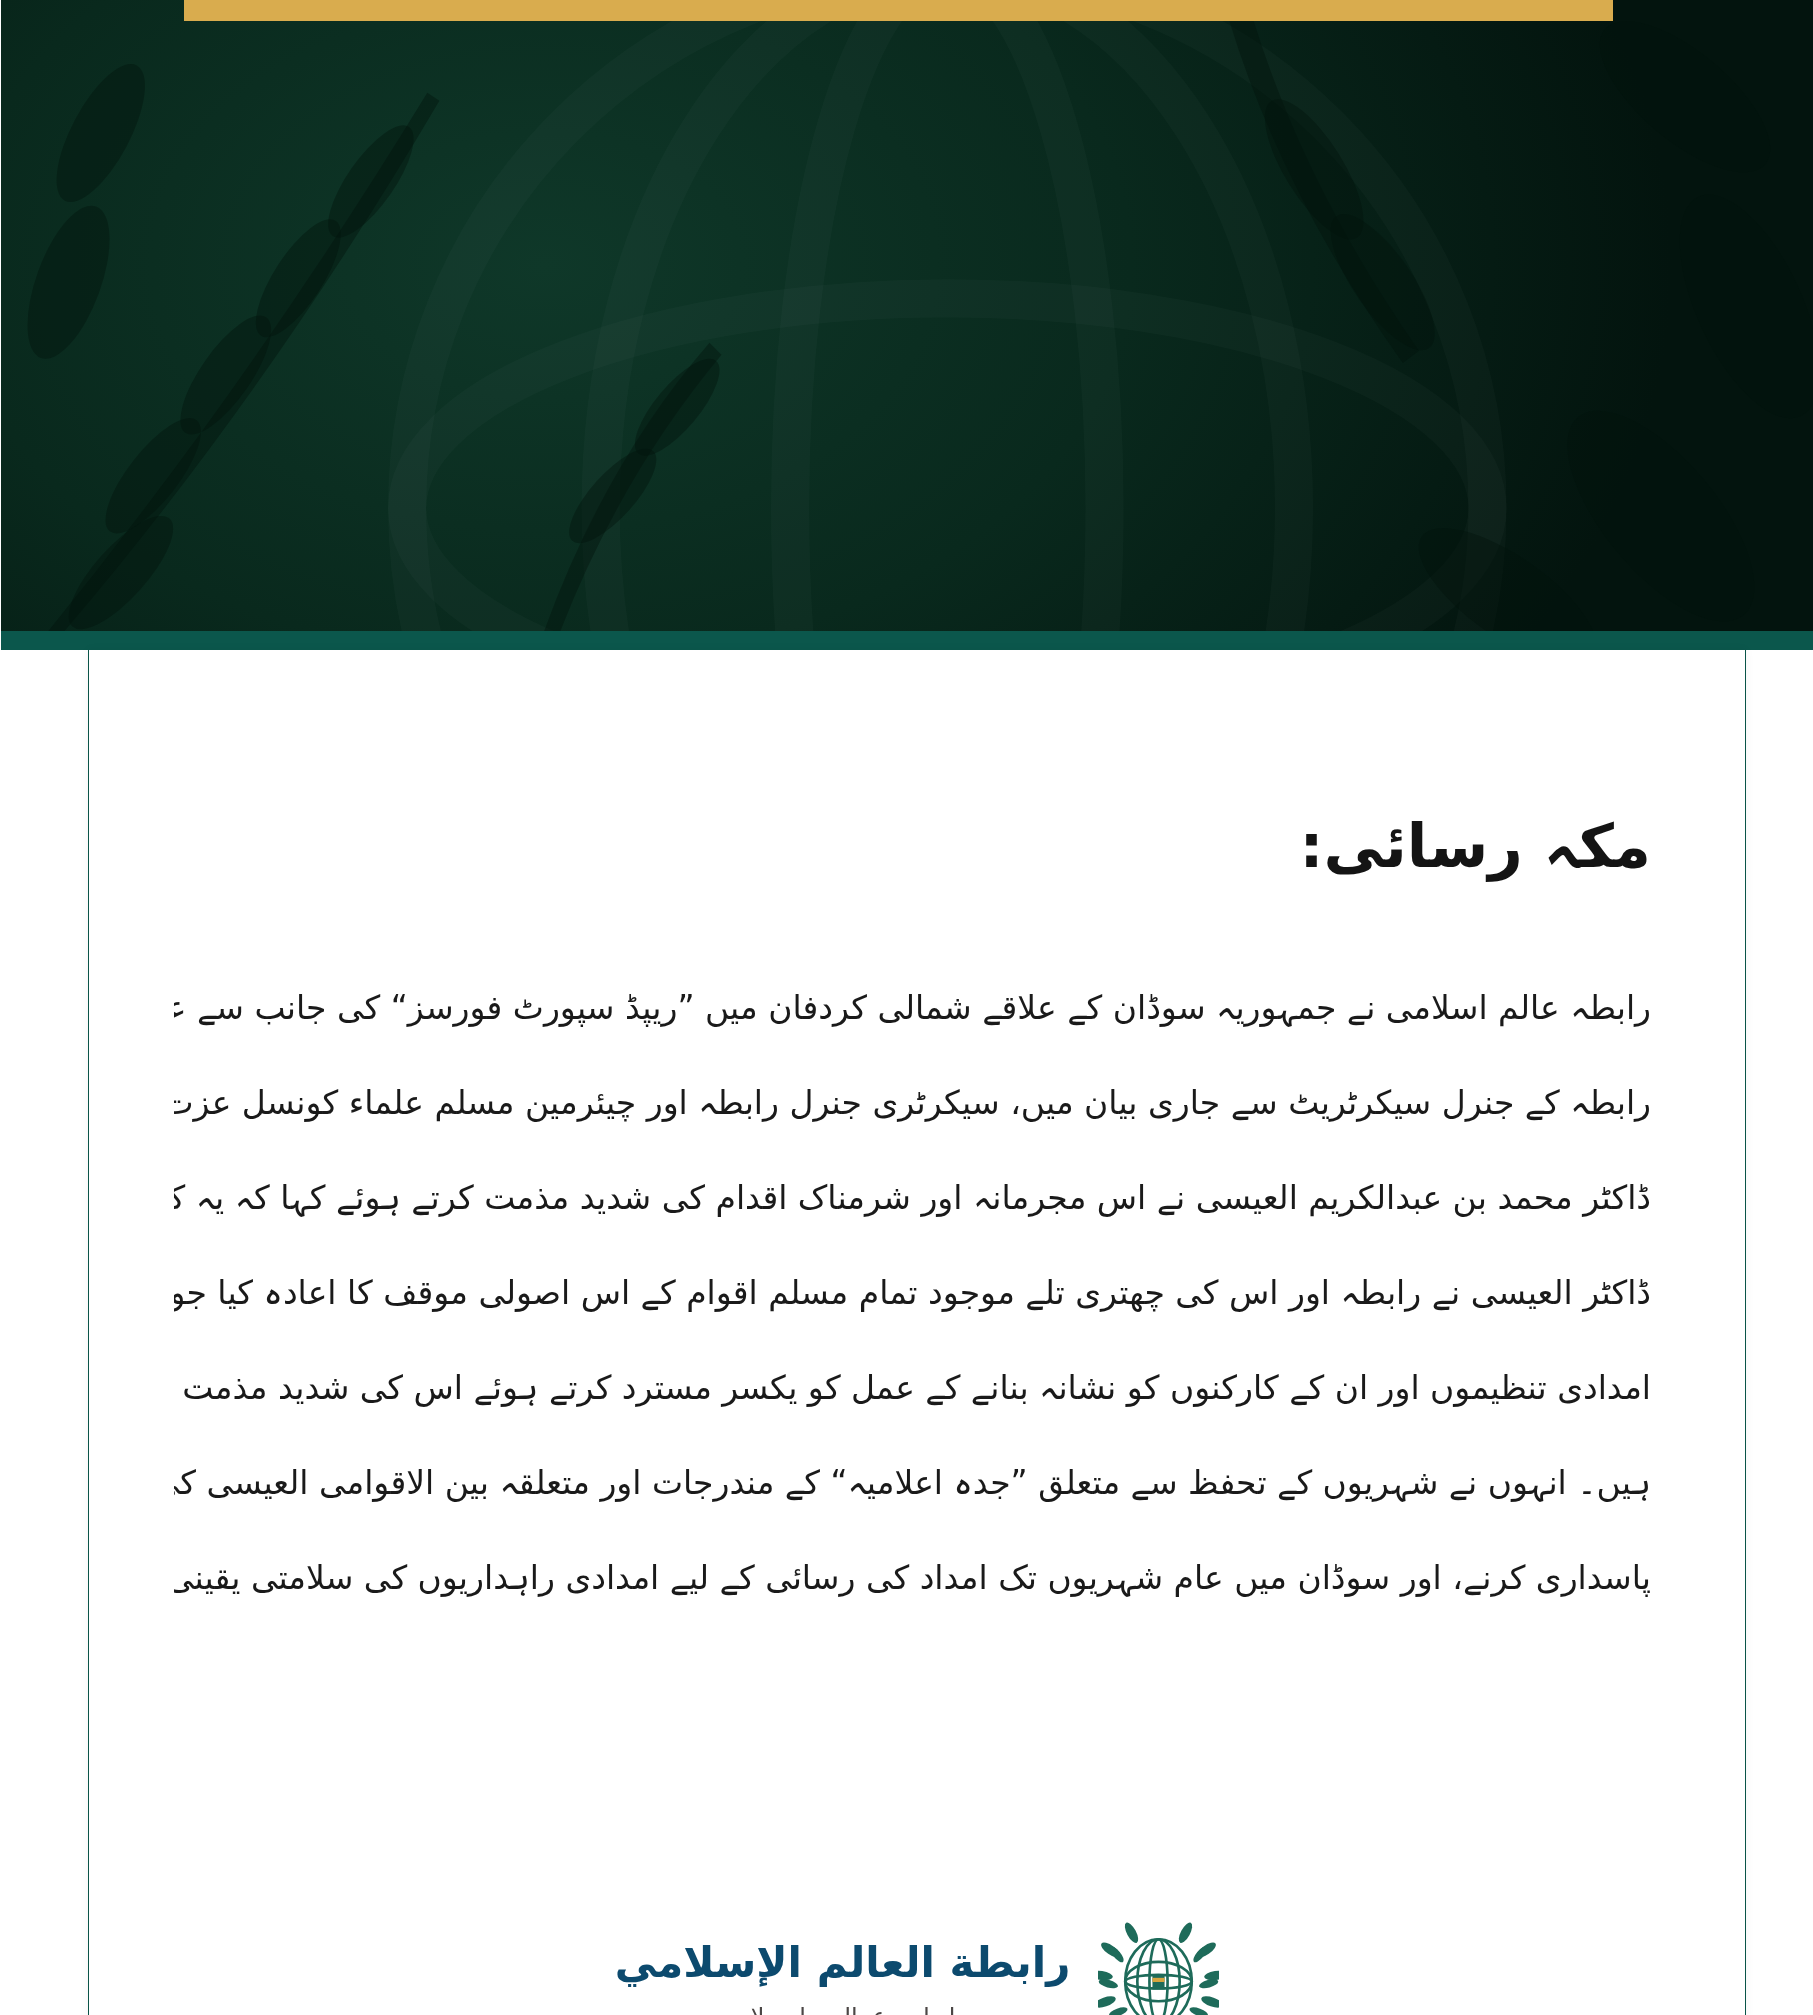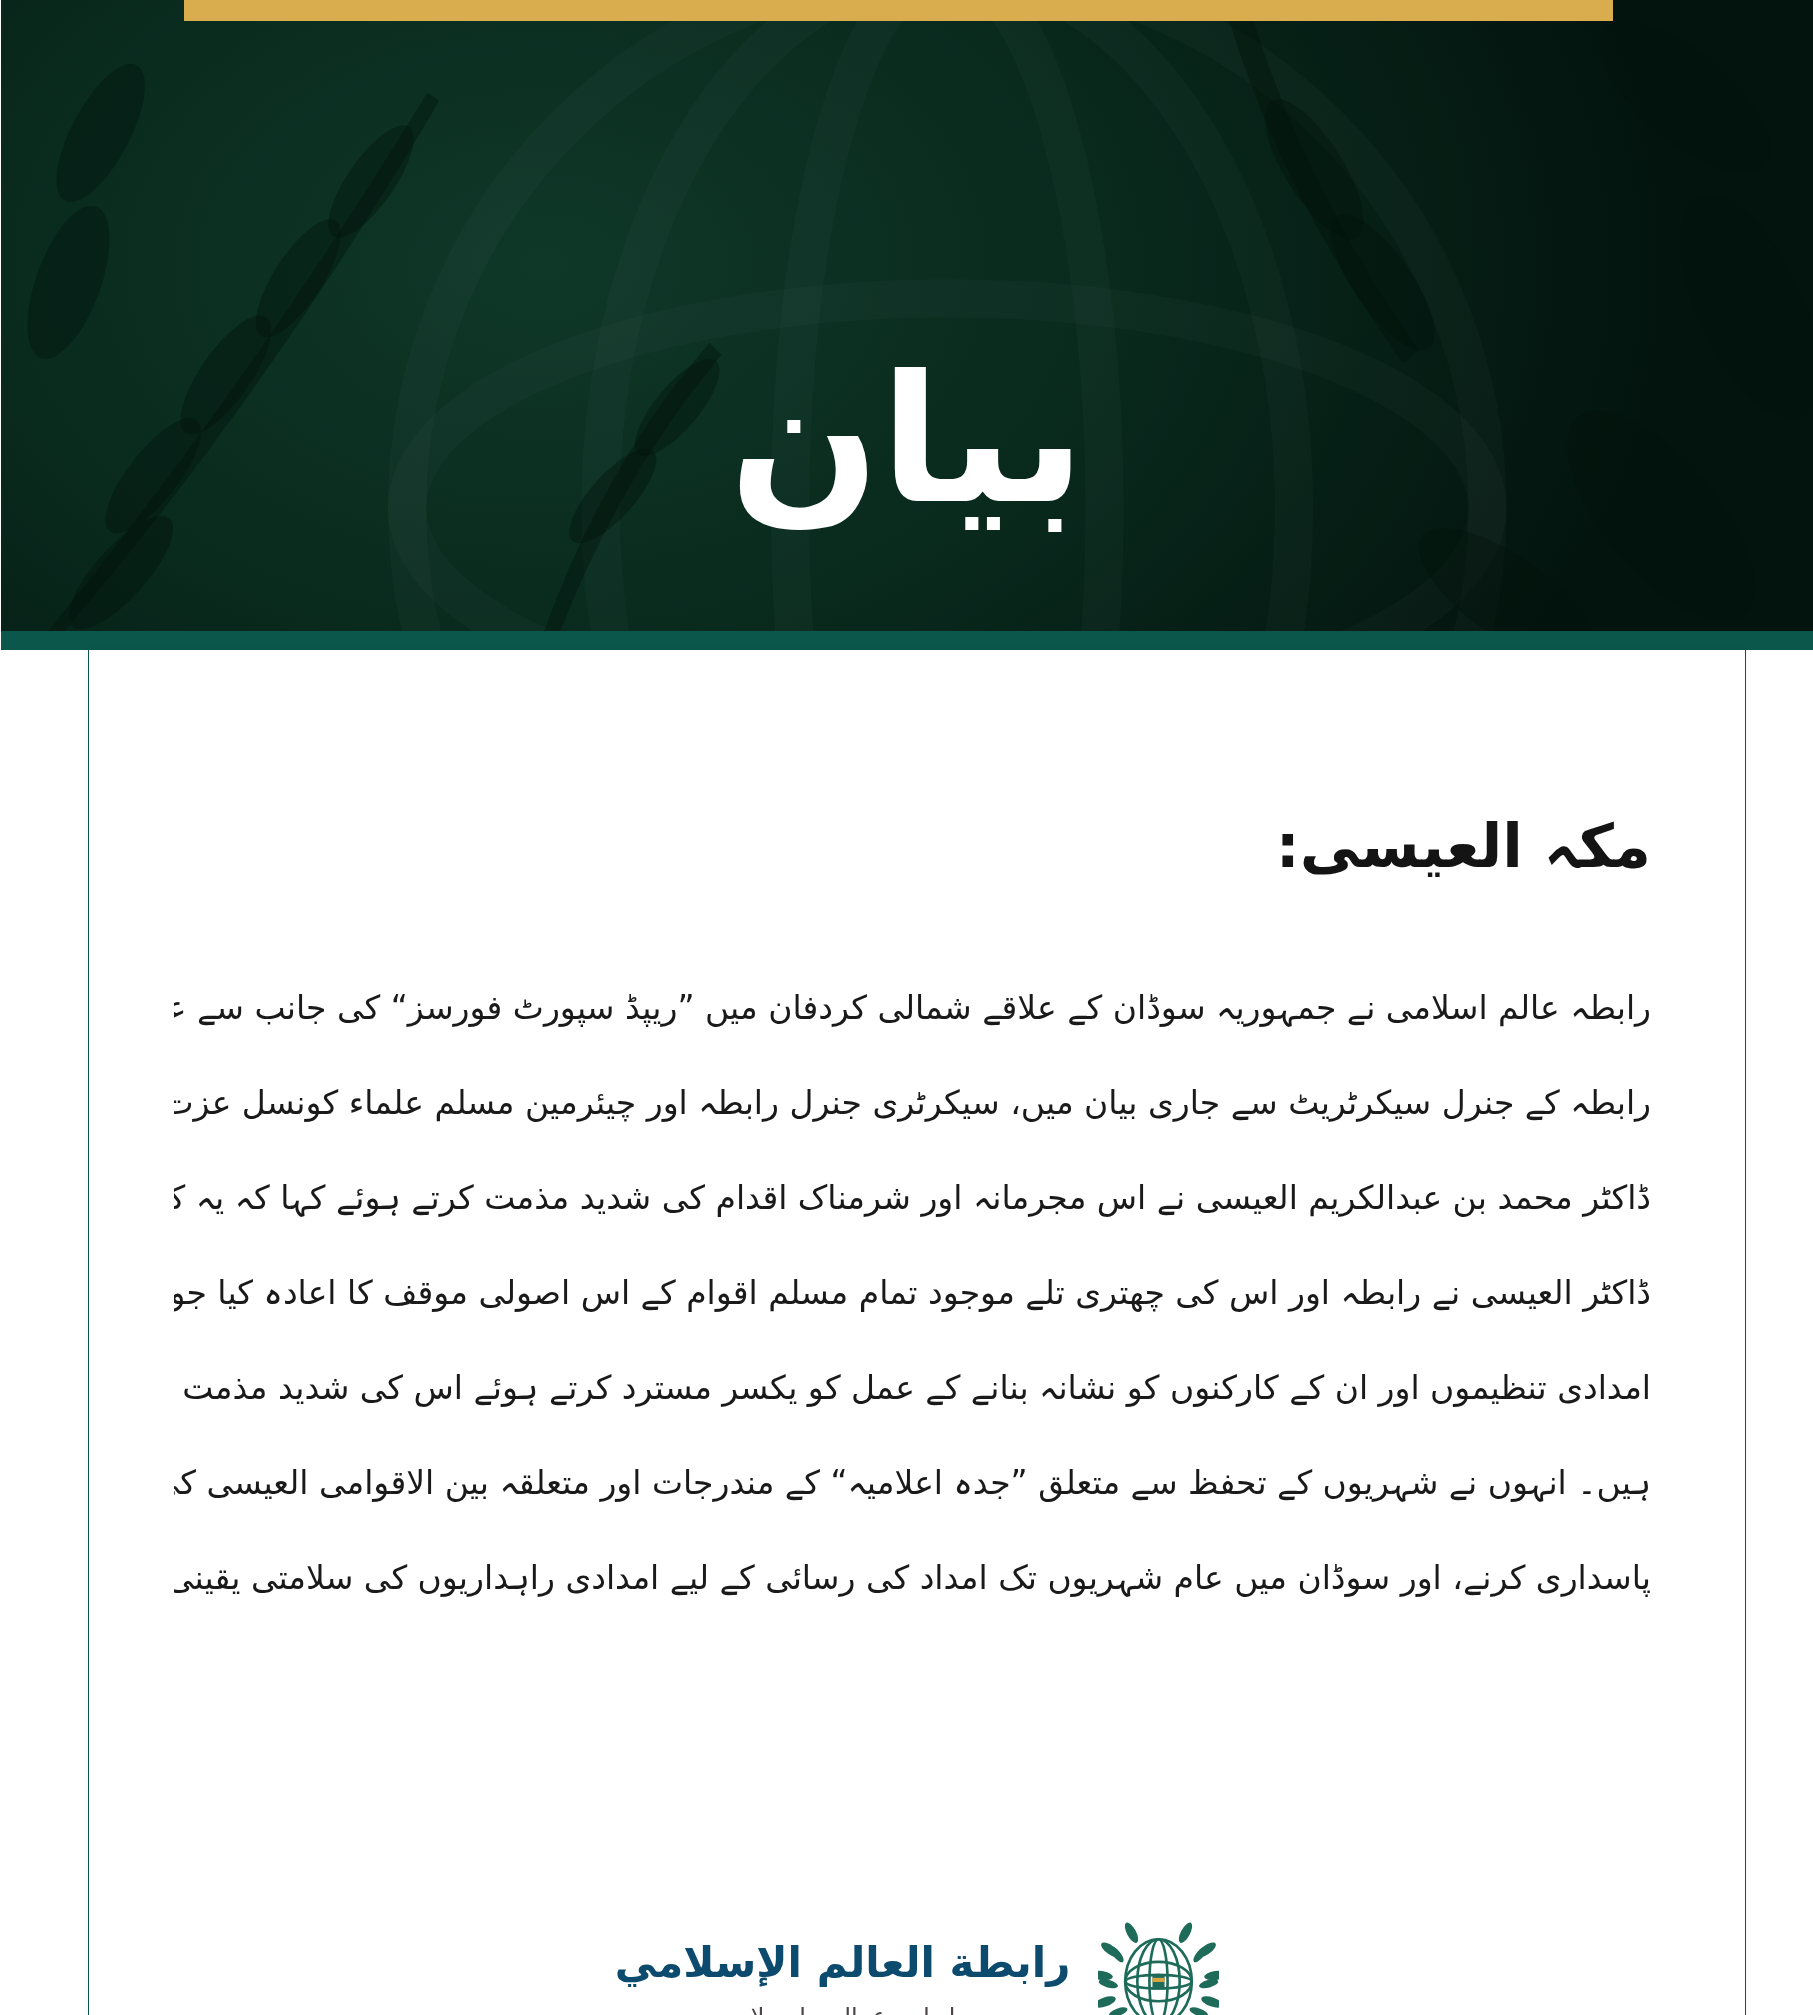--- a/index.html
+++ b/index.html
@@ -101,28 +101,27 @@
       <path d="M3050,53 Q3180,480 3480,900 L3520,870 Q3240,470 3110,53 Z"></path>
       <ellipse cx="3260" cy="420" rx="200" ry="72" transform="rotate(58 3260 420)"></ellipse>
       <ellipse cx="3430" cy="700" rx="200" ry="72" transform="rotate(55 3430 700)"></ellipse>
       <ellipse cx="4180" cy="240" rx="260" ry="110" transform="rotate(40 4180 240)"></ellipse>
       <ellipse cx="4340" cy="760" rx="300" ry="130" transform="rotate(65 4340 760)"></ellipse>
       <ellipse cx="4120" cy="1280" rx="320" ry="140" transform="rotate(50 4120 1280)"></ellipse>
       <ellipse cx="3740" cy="1480" rx="260" ry="100" transform="rotate(35 3740 1480)"></ellipse>
     </g>
   </svg>
   <div class="gold-bar"></div>
-  <h1 class="page-title">بیان</h1>
 </div>
 
 <div class="teal-band"></div>
 
 <div class="card">
 
-  <div class="location-heading">مکہ العیسی:</div>
+  <div class="location-heading">مکہ رسائی:</div>
 
   <div class="statement-body">
       <div class="text-line" dir="rtl">رابطہ عالم اسلامی نے جمہوریہ سوڈان کے علاقے شمالی کردفان میں ”ریپڈ سپورٹ فورسز“ کی جانب سے عالمی غذائی</div>
       <div class="text-line" dir="rtl">رابطہ کے جنرل سیکرٹریٹ سے جاری بیان میں، سیکرٹری جنرل رابطہ اور چیئرمین مسلم علماء کونسل عزت مآب شیخ</div>
       <div class="text-line" dir="rtl">ڈاکٹر محمد بن عبدالکریم العیسی نے اس مجرمانہ اور شرمناک اقدام کی شدید مذمت کرتے ہوئے کہا کہ یہ کارروائی تمام</div>
       <div class="text-line" dir="rtl">ڈاکٹر العیسی نے رابطہ اور اس کی چھتری تلے موجود تمام مسلم اقوام کے اس اصولی موقف کا اعادہ کیا جو عام شہریوں،</div>
       <div class="text-line" dir="rtl">امدادی تنظیموں اور ان کے کارکنوں کو نشانہ بنانے کے عمل کو یکسر مسترد کرتے ہوئے اس کی شدید مذمت کرتے</div>
       <div class="text-line" dir="rtl">ہیں۔ انہوں نے شہریوں کے تحفظ سے متعلق ”جدہ اعلامیہ“ کے مندرجات اور متعلقہ بین الاقوامی العیسی کی</div>
       <div class="text-line" dir="rtl">پاسداری کرنے، اور سوڈان میں عام شہریوں تک امداد کی رسائی کے لیے امدادی راہداریوں کی سلامتی یقینی بنانے</div>
     </div>

